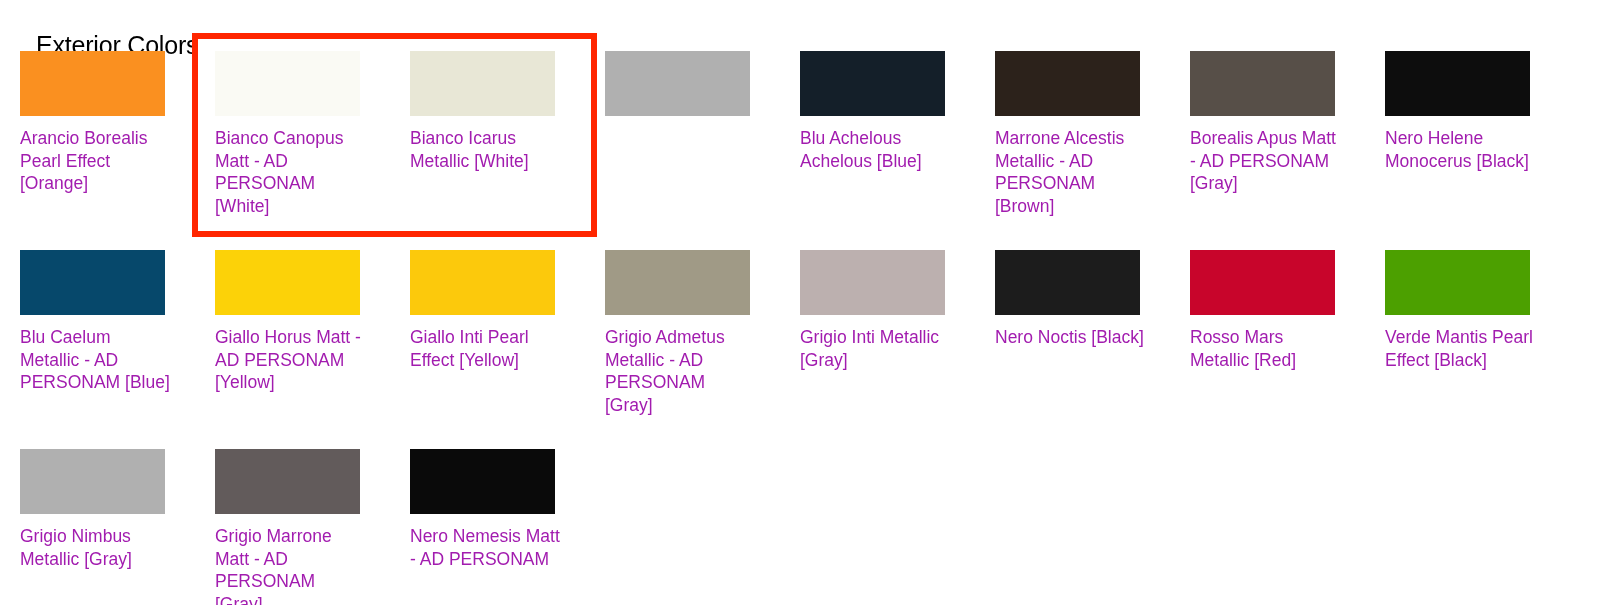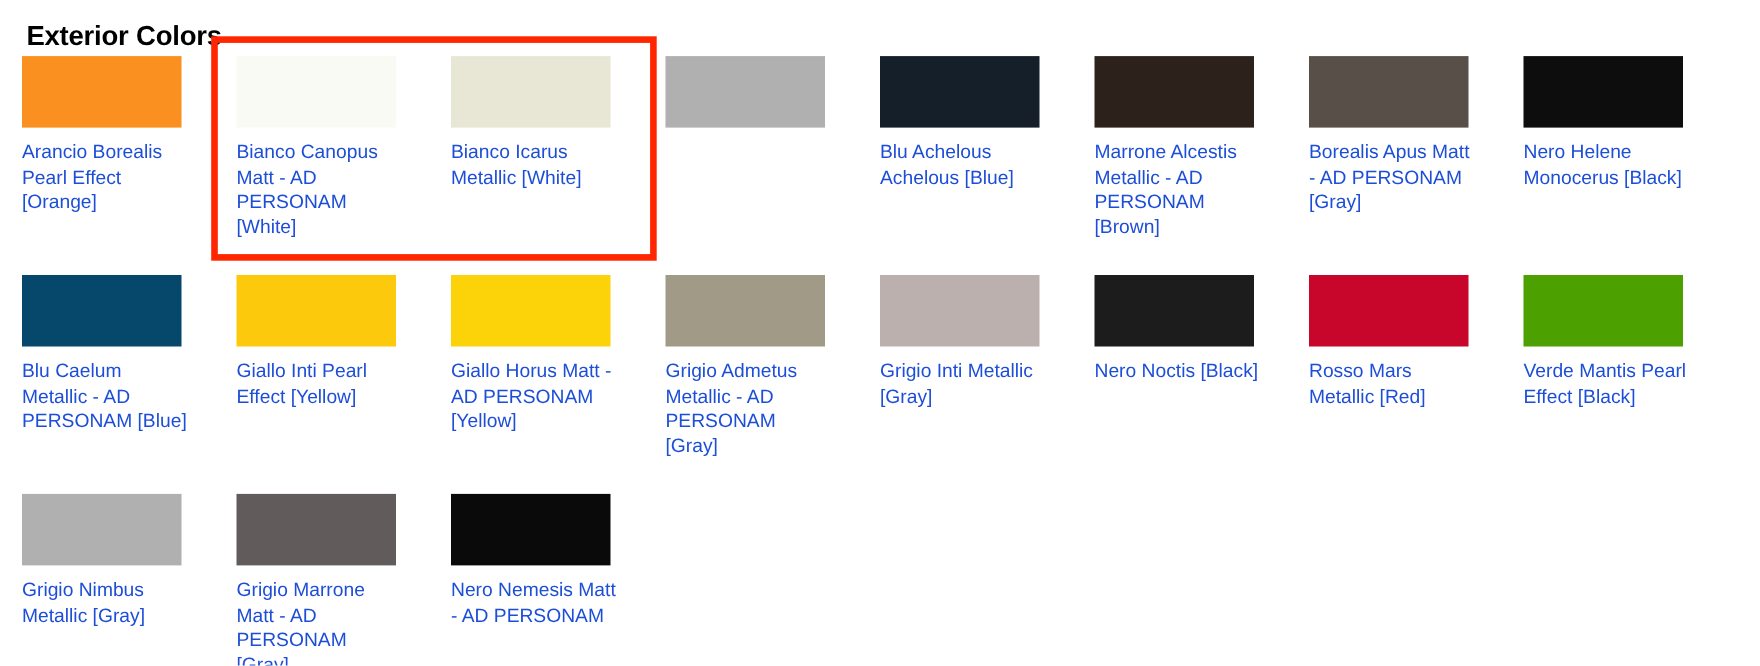--- a/index.html
+++ b/index.html
@@ -18,23 +18,23 @@
   }
   #page {
     position: relative;
     width: 1600px;
     height: 605px;
   }
   .page-title {
     position: absolute;
     left: 20px;
     top: 14px;
-    margin: 4px;
+    margin: 16px;
     font-size: 25px;
-    font-weight: bold;
+    font-weight: normal;
     letter-spacing: -0.2px;
     line-height: 30px;
     color: #000000;
     white-space: nowrap;
   }
   .swatch-grid {
     position: absolute;
     left: 20px;
     top: 51px;
     width: 1560px;
@@ -53,21 +53,21 @@
   .swatch-chip {
     width: 145px;
     height: 65px;
     display: block;
     box-sizing: border-box;
   }
   .swatch-label {
     margin-top: 11px;
     font-size: 17.5px;
     line-height: 22.6px;
-    color: #1d4ed8;
+    color: #a21caf;
     width: 152px;
     word-wrap: break-word;
   }
 
   .highlight-box {
     position: absolute;
     left: 192px;
     top: 33px;
     width: 405px;
     height: 204px;
@@ -114,26 +114,26 @@
       </div>
       <div class="swatch-cell">
         <div class="swatch-chip" title="Nero Helene Metallic [Black]" style="background-color: rgb(13, 13, 13);"></div>
         <div class="swatch-label">Nero Helene Monocerus [Black]</div>
       </div>
       <div class="swatch-cell">
         <div class="swatch-chip" title="Blu Caelum Metallic - AD PERSONAM [Blue]" style="background-color: rgb(6, 72, 107);"></div>
         <div class="swatch-label">Blu Caelum Metallic - AD PERSONAM [Blue]</div>
       </div>
       <div class="swatch-cell">
+        <div class="swatch-chip" title="Giallo Horus Matt - AD PERSONAM [Yellow]" style="background-color: rgb(252, 210, 8);"></div>
+        <div class="swatch-label">Giallo Horus Matt - AD PERSONAM [Yellow]</div>
+      </div>
+      <div class="swatch-cell">
         <div class="swatch-chip" title="Giallo Inti Pearl Effect [Yellow]" style="background-color: rgb(252, 201, 12);"></div>
         <div class="swatch-label">Giallo Inti Pearl Effect [Yellow]</div>
-      </div>
-      <div class="swatch-cell">
-        <div class="swatch-chip" title="Giallo Horus Matt - AD PERSONAM [Yellow]" style="background-color: rgb(252, 210, 8);"></div>
-        <div class="swatch-label">Giallo Horus Matt - AD PERSONAM [Yellow]</div>
       </div>
       <div class="swatch-cell">
         <div class="swatch-chip" title="Grigio Admetus Metallic - AD PERSONAM [Gray]" style="background-color: rgb(160, 154, 134);"></div>
         <div class="swatch-label">Grigio Admetus Metallic - AD PERSONAM [Gray]</div>
       </div>
       <div class="swatch-cell">
         <div class="swatch-chip" title="Grigio Lynx Metallic [Gray]" style="background-color: rgb(188, 176, 175);"></div>
         <div class="swatch-label">Grigio Inti Metallic [Gray]</div>
       </div>
       <div class="swatch-cell">

